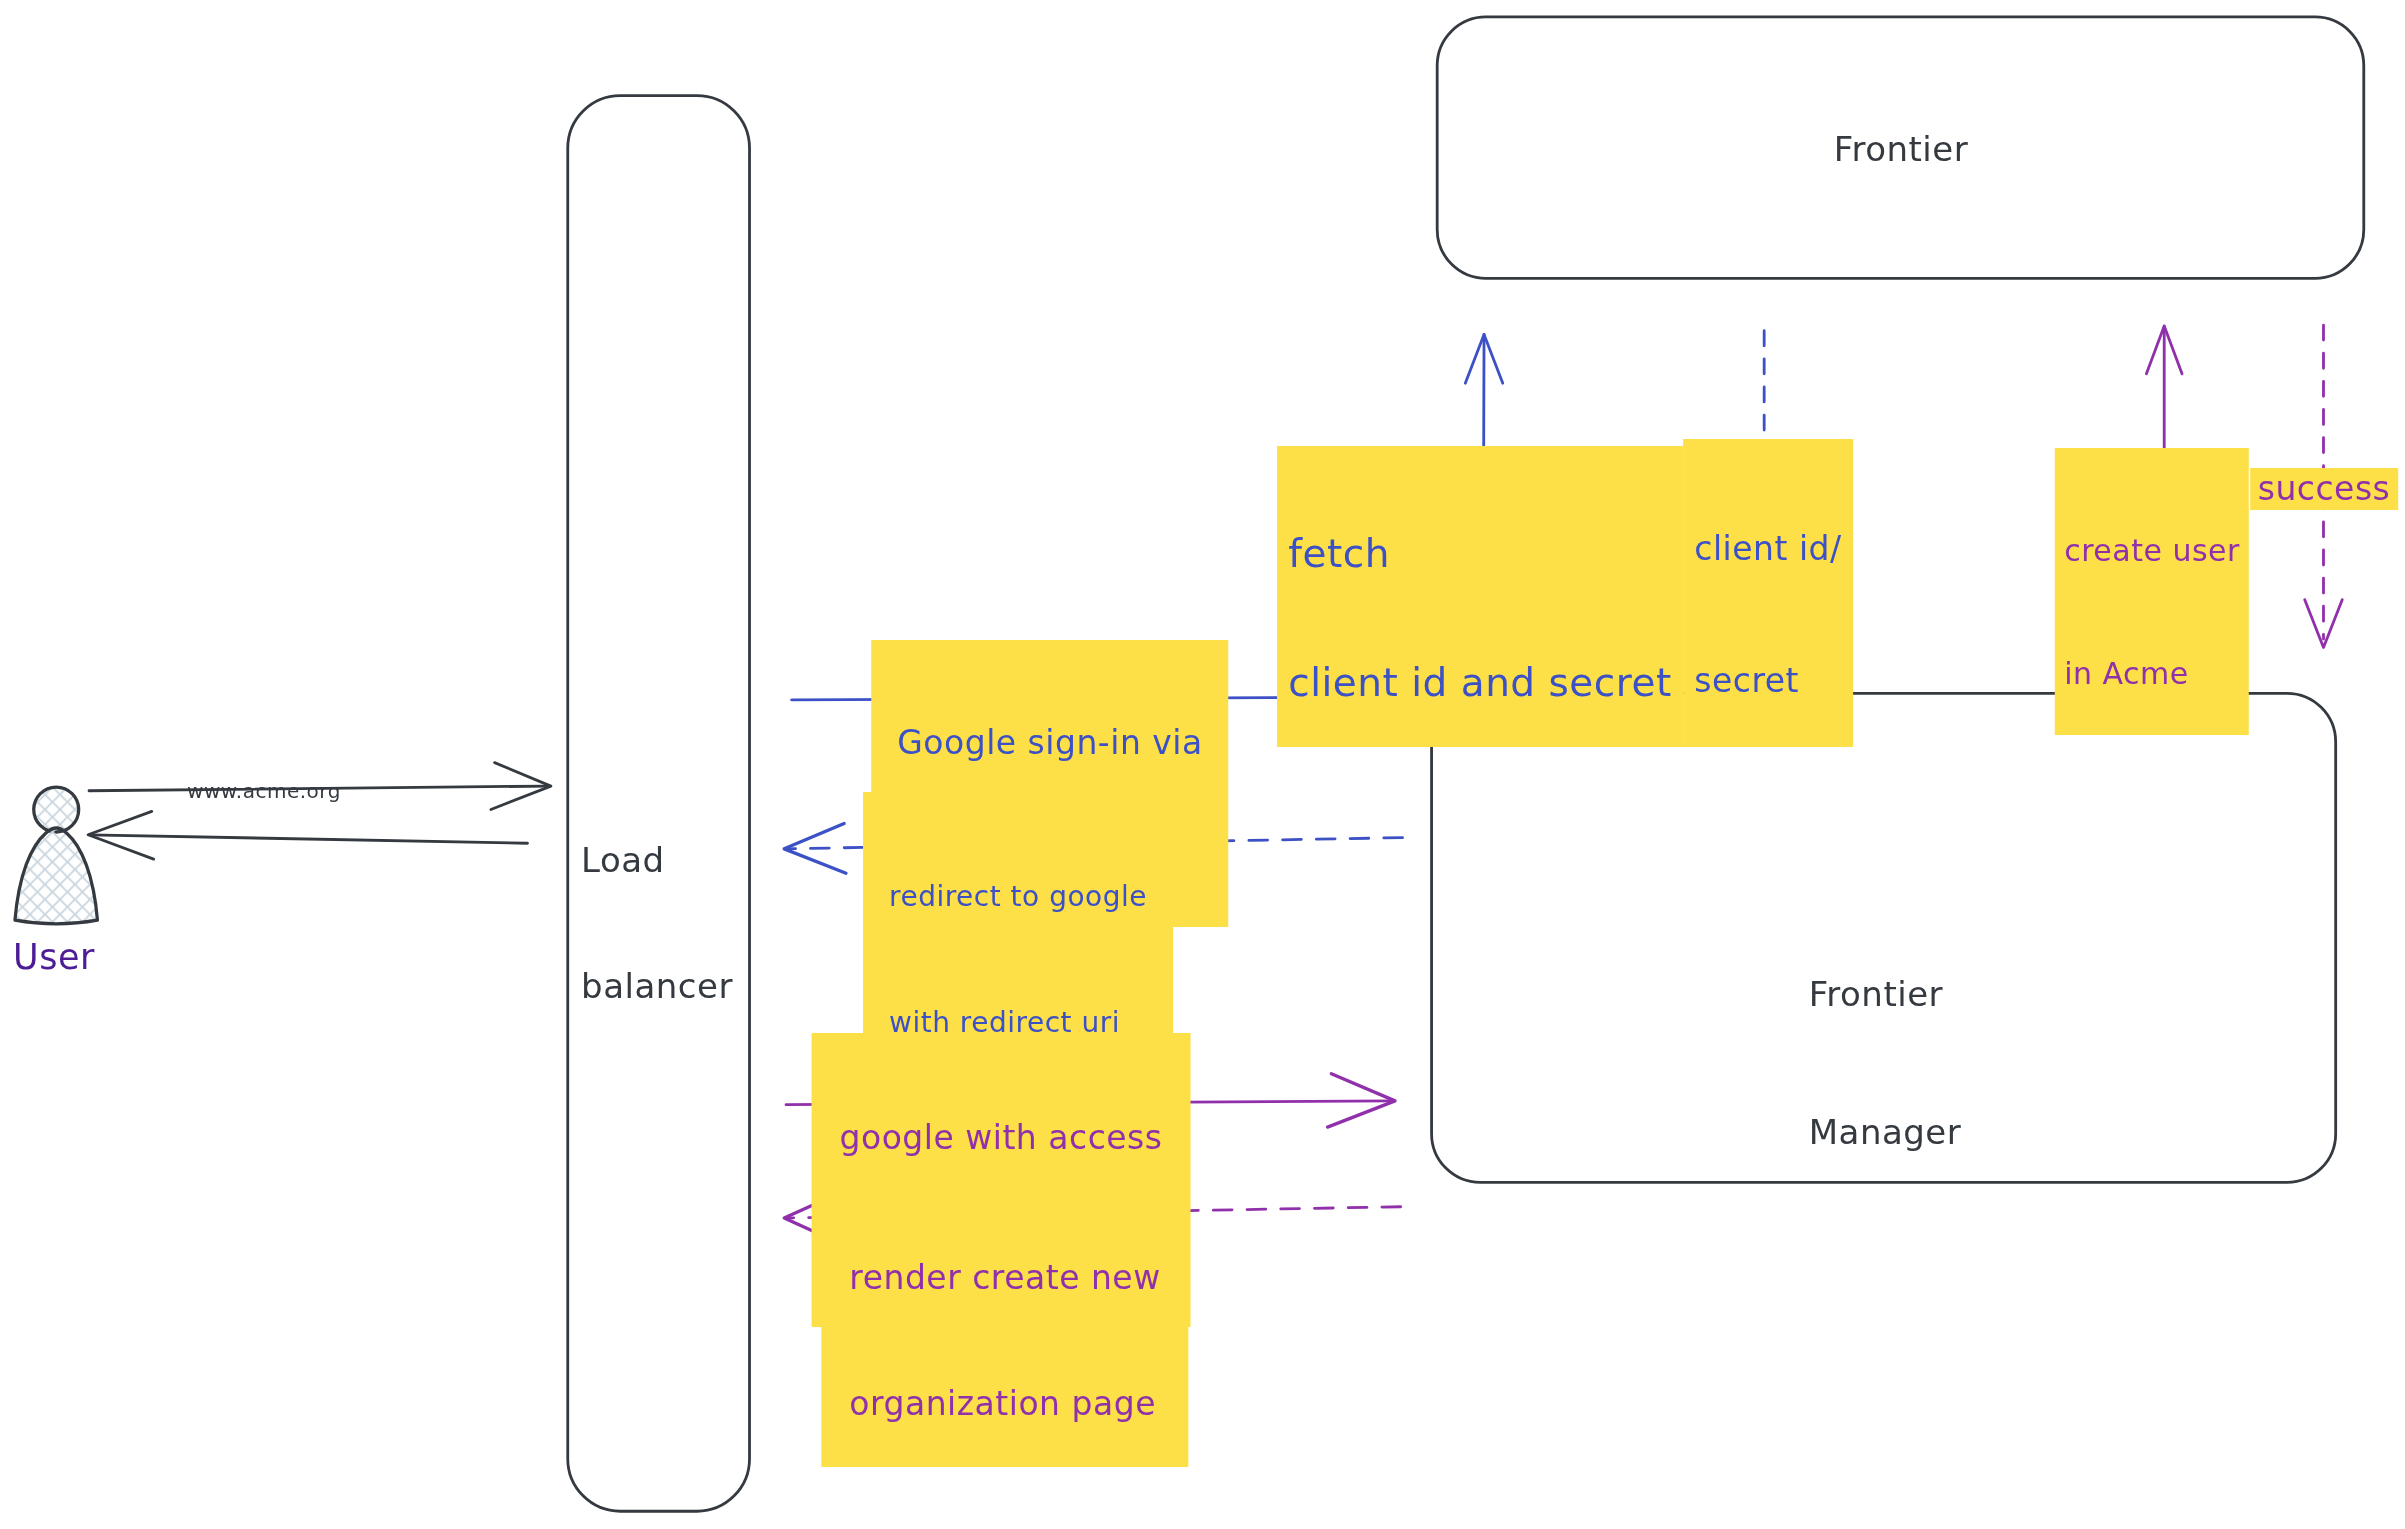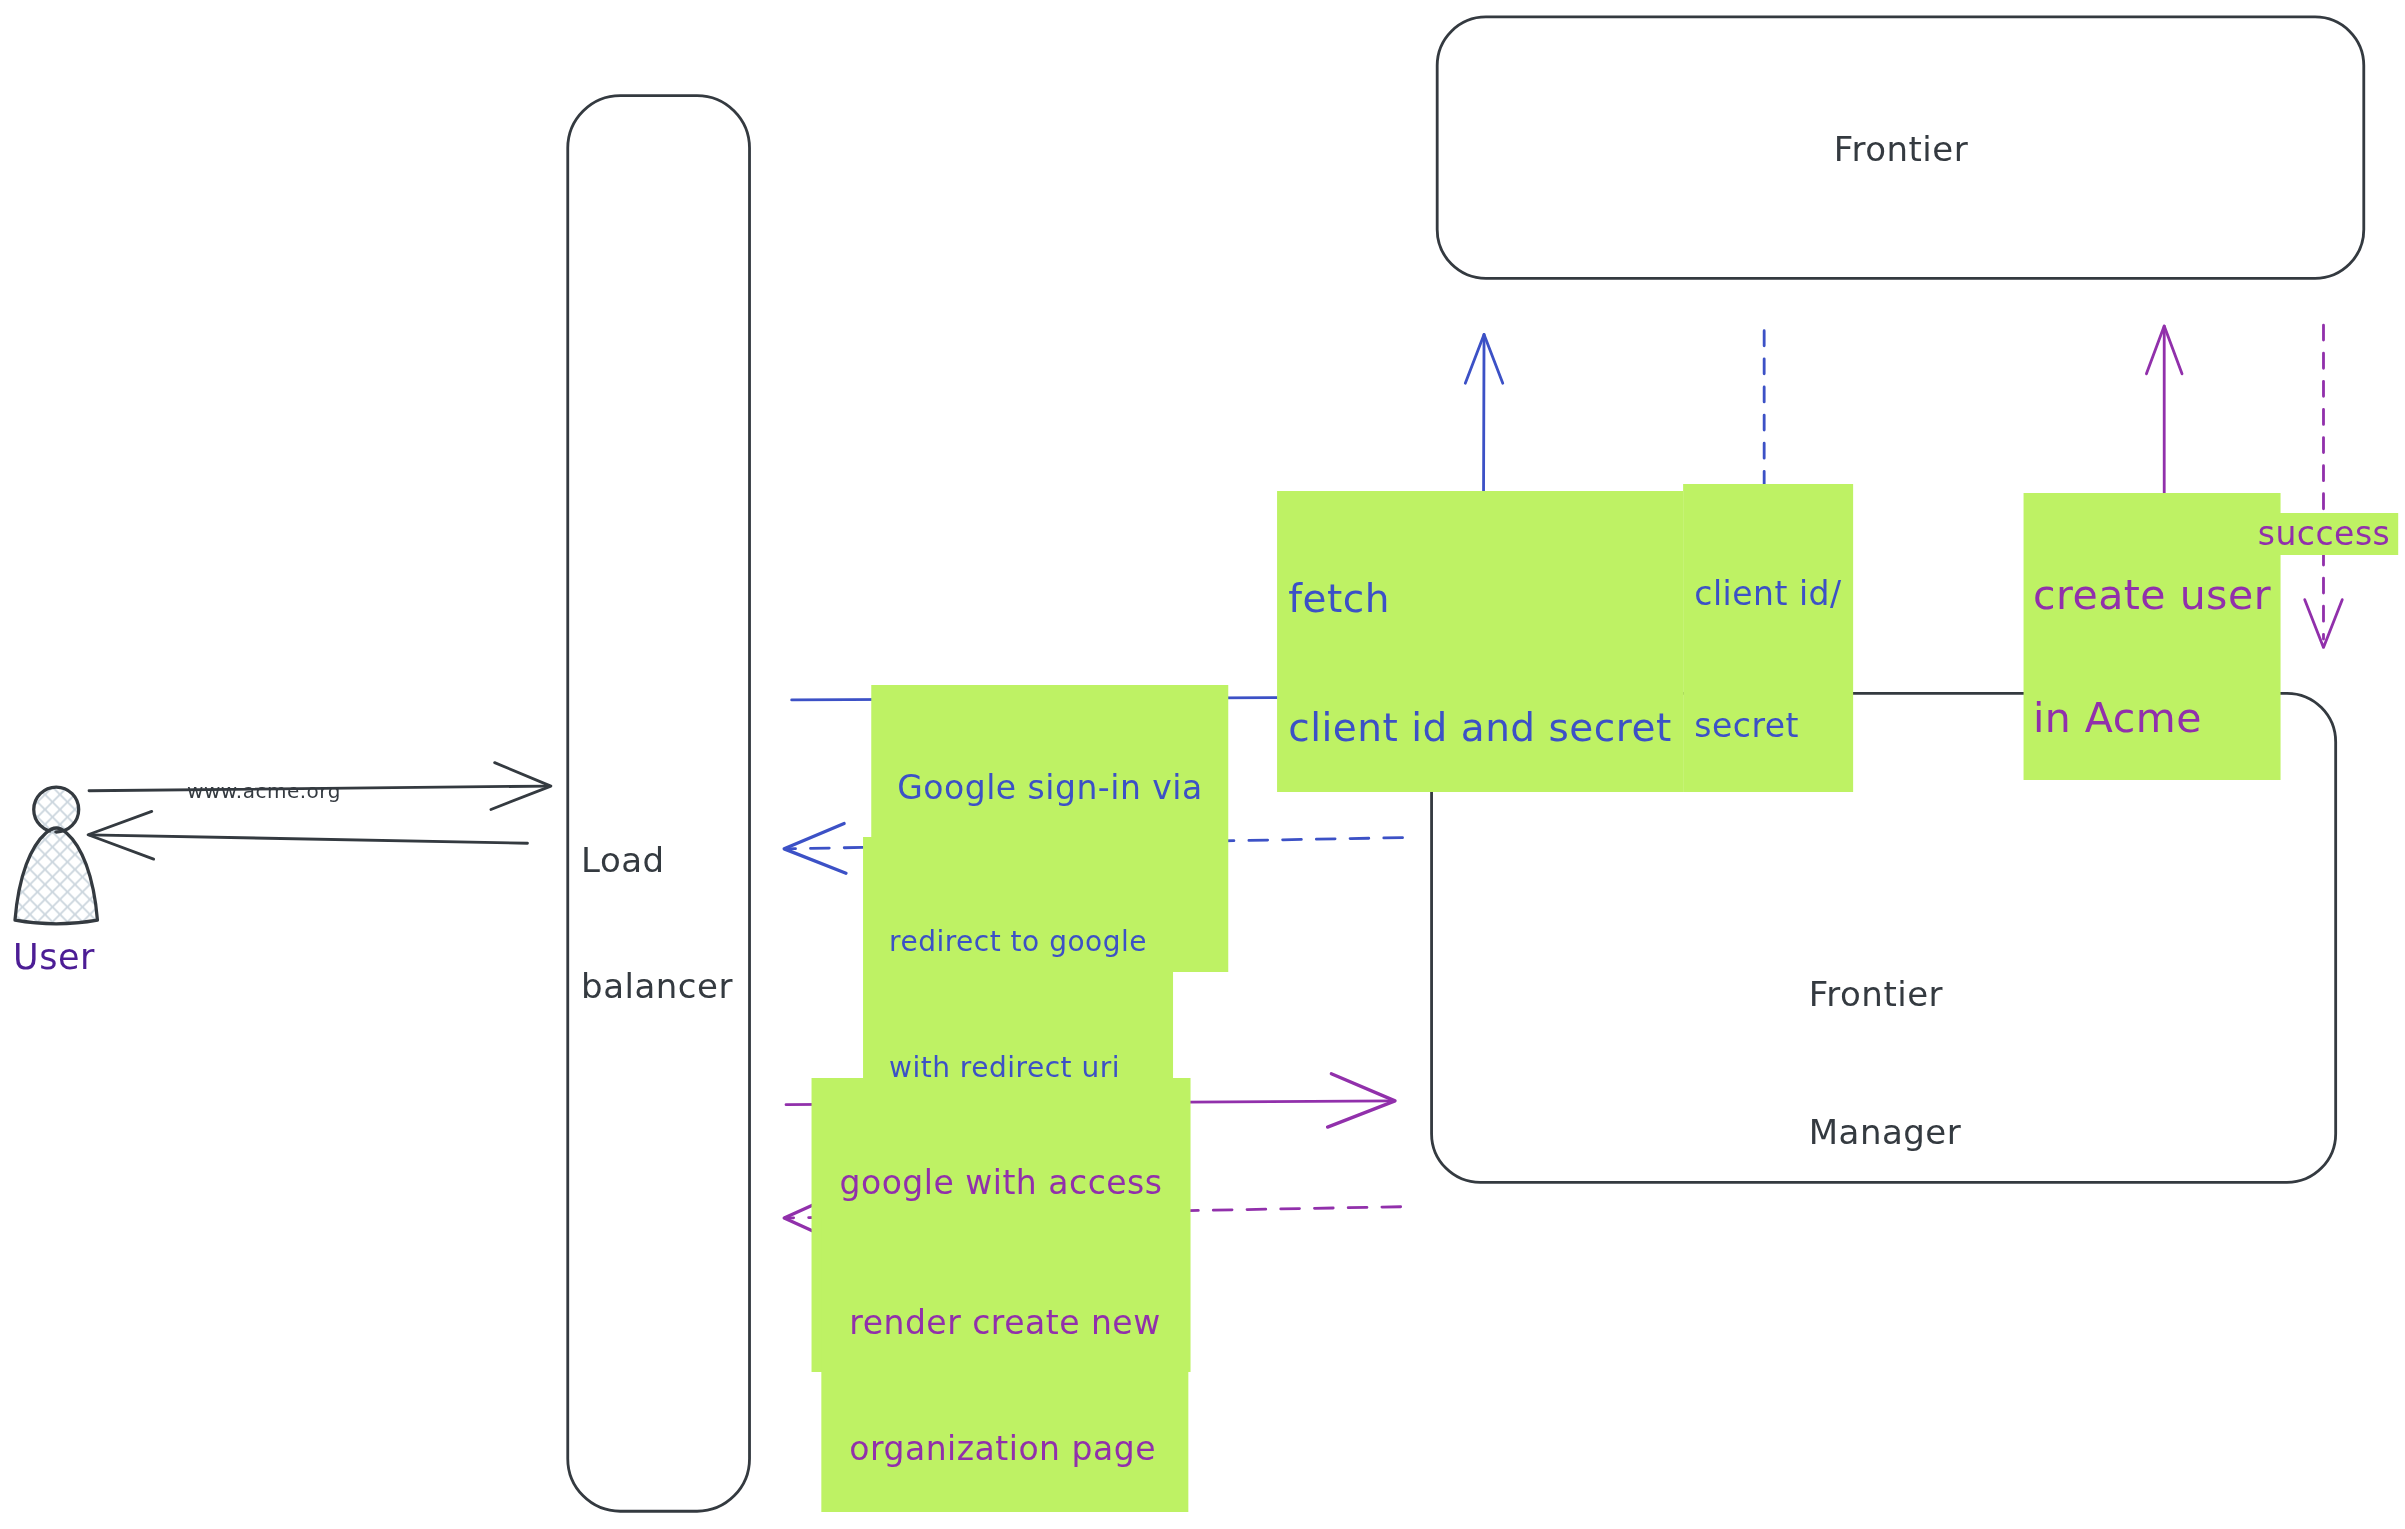--- a/index.html
+++ b/index.html
@@ -2,21 +2,21 @@
 <html style="font-size:15px"><head>
 <meta charset="utf-8">
 <style>
   html,body{margin:0;padding:0;background:#ffffff;}
   body{width:2405px;height:1530px;position:relative;overflow:hidden;
        font-family:"DejaVu Sans",sans-serif;}
   #canvas-svg{position:absolute;left:0;top:0;}
   .label{position:absolute;transform:translateX(-50%);text-align:left;
          white-space:pre;line-height:1.28;letter-spacing:0.5px;}
   .label span{display:block;}
-  .bg{background:#bef264;margin-top:45px;}
+  .bg{background:#fde047;}
 </style>
 </head>
 <body>
 
 <svg id="canvas-svg" width="2405" height="1530" viewBox="0 0 2567 1633" fill="none" stroke-linecap="round" stroke-linejoin="round">
   <defs>
     <pattern id="hatch" width="16" height="16" patternUnits="userSpaceOnUse">
       <line x1="0" y1="0" x2="16" y2="16" stroke-width="2" stroke="#ccd6de"></line>
       <line x1="16" y1="0" x2="0" y2="16" stroke-width="2" stroke="#ccd6de"></line>
     </pattern>
@@ -113,19 +113,19 @@
 <div class="label bg" style="left: 1480px; top: 446px; font-size: 39px; line-height: 43px; padding: 0px 11.2px; color: rgb(60, 81, 198);">
   <span>fetch</span>
   <span>client id and secret</span>
 </div>
 
 <div class="label bg" style="left: 1768px; top: 439px; font-size: 33px; line-height: 44px; padding: 0px 11.2px; color: rgb(60, 81, 198);">
   <span>client id/</span>
   <span>secret</span>
 </div>
 
-<div class="label bg" style="left: 2152px; top: 448px; font-size: 41px; line-height: 41px; padding: 0px 9.4px; color: rgb(145, 48, 171);">
+<div class="label bg" style="left: 2152px; top: 448px; font-size: 30px; line-height: 41px; padding: 0px 9.4px; color: rgb(145, 48, 171);">
   <span>create user</span>
   <span>in Acme</span>
 </div>
 
 <div class="label bg" style="left: 2324px; top: 468px; font-size: 33px; padding: 0px 7.5px; color: rgb(145, 48, 171);">success</div>
 
 
 </body></html>

